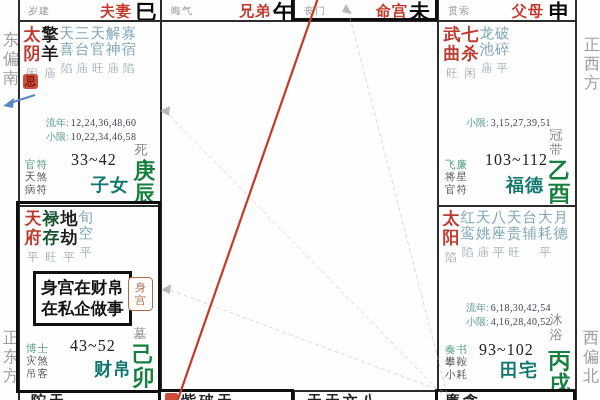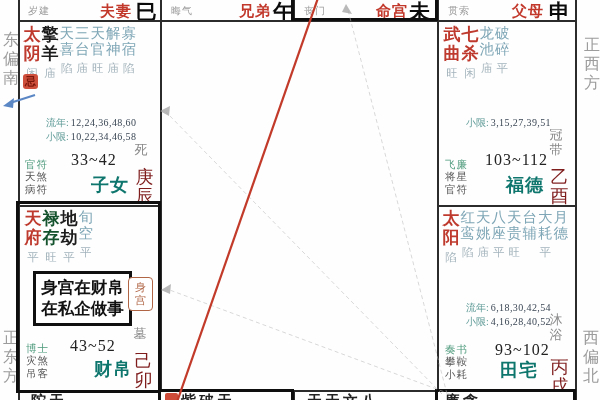--- a/index.html
+++ b/index.html
@@ -24,21 +24,21 @@
   .limits{position:absolute;left:27px;top:95px;font-size:10px;line-height:14px;white-space:nowrap;}
   .llabel{color:#5d9a96;margin-right:2px;margin-top:29px;}
   .lnums{color:#3a4654;letter-spacing:.4px;}
   .age{position:absolute;left:52px;bottom:36px;font-size:16px;color:#222;letter-spacing:1px;}
   .stage{position:absolute;right:11px;bottom:47px;font-size:13px;color:#8a8a8a;width:14px;
          line-height:1.15;word-break:break-all;text-align:center;}
   .gods{position:absolute;left:6px;bottom:9px;font-size:10.5px;line-height:12.5px;color:#555;}
   .gods span{display:block;letter-spacing:1px;}
   .gods .g1{color:#4d9a7c;}
   .pname{position:absolute;right:30px;bottom:8px;font-size:18px;font-weight:bold;color:#0f766e;letter-spacing:1px;}
-  .branch{position:absolute;right:3px;bottom:0;font-size:18px;font-weight:400;color:#7f1d1d;width:23px;
+  .branch{position:absolute;right:3px;bottom:0;font-size:22px;font-weight:700;color:#15803d;width:23px;
           line-height:1.02;word-break:break-all;text-align:center;}
   
   .note{position:absolute;left:13px;top:66px;width:99px;border:3px solid #101010;background:#fff;
         box-sizing:border-box;padding:3px 1px;text-align:center;font-size:16.5px;font-weight:bold;
         color:#111;line-height:1.3;}
   .badge{position:absolute;right:5px;top:72px;width:17px;padding:3px 3px;border:1.5px solid #b06545;
          border-radius:4px;color:#b06545;font-size:11px;line-height:1.2;text-align:center;
          word-break:break-all;background:#fff;}
   
   .tcell{position:absolute;top:0;height:20px;overflow:hidden;}
@@ -242,21 +242,21 @@
         </div>
       <div class="scol">
           <span class="sname minor">月德</span>
           <span class="sstat"></span>
         </div>
     </div>
     <div class="limits">
       <div><span class="llabel">流年:</span><span class="lnums">6,18,30,42,54</span></div>
       <div><span class="llabel">小限:</span><span class="lnums">4,16,28,40,52</span></div>
     </div>
-    <div class="age" style="left:40px;bottom:31px;margin-left:16px;">93~102</div>
+    <div class="age" style="left:40px;bottom:31px;">93~102</div>
     <div class="stage">沐浴</div>
     <div class="gods">
       <span class="g1">奏书</span>
       <span>攀鞍</span>
       <span>小耗</span>
     </div>
     <div class="pname" style="right:36px;">田宅</div>
     <div class="branch" style="bottom:-5px;margin-top:46px;">丙戌</div>
   </div>
 

